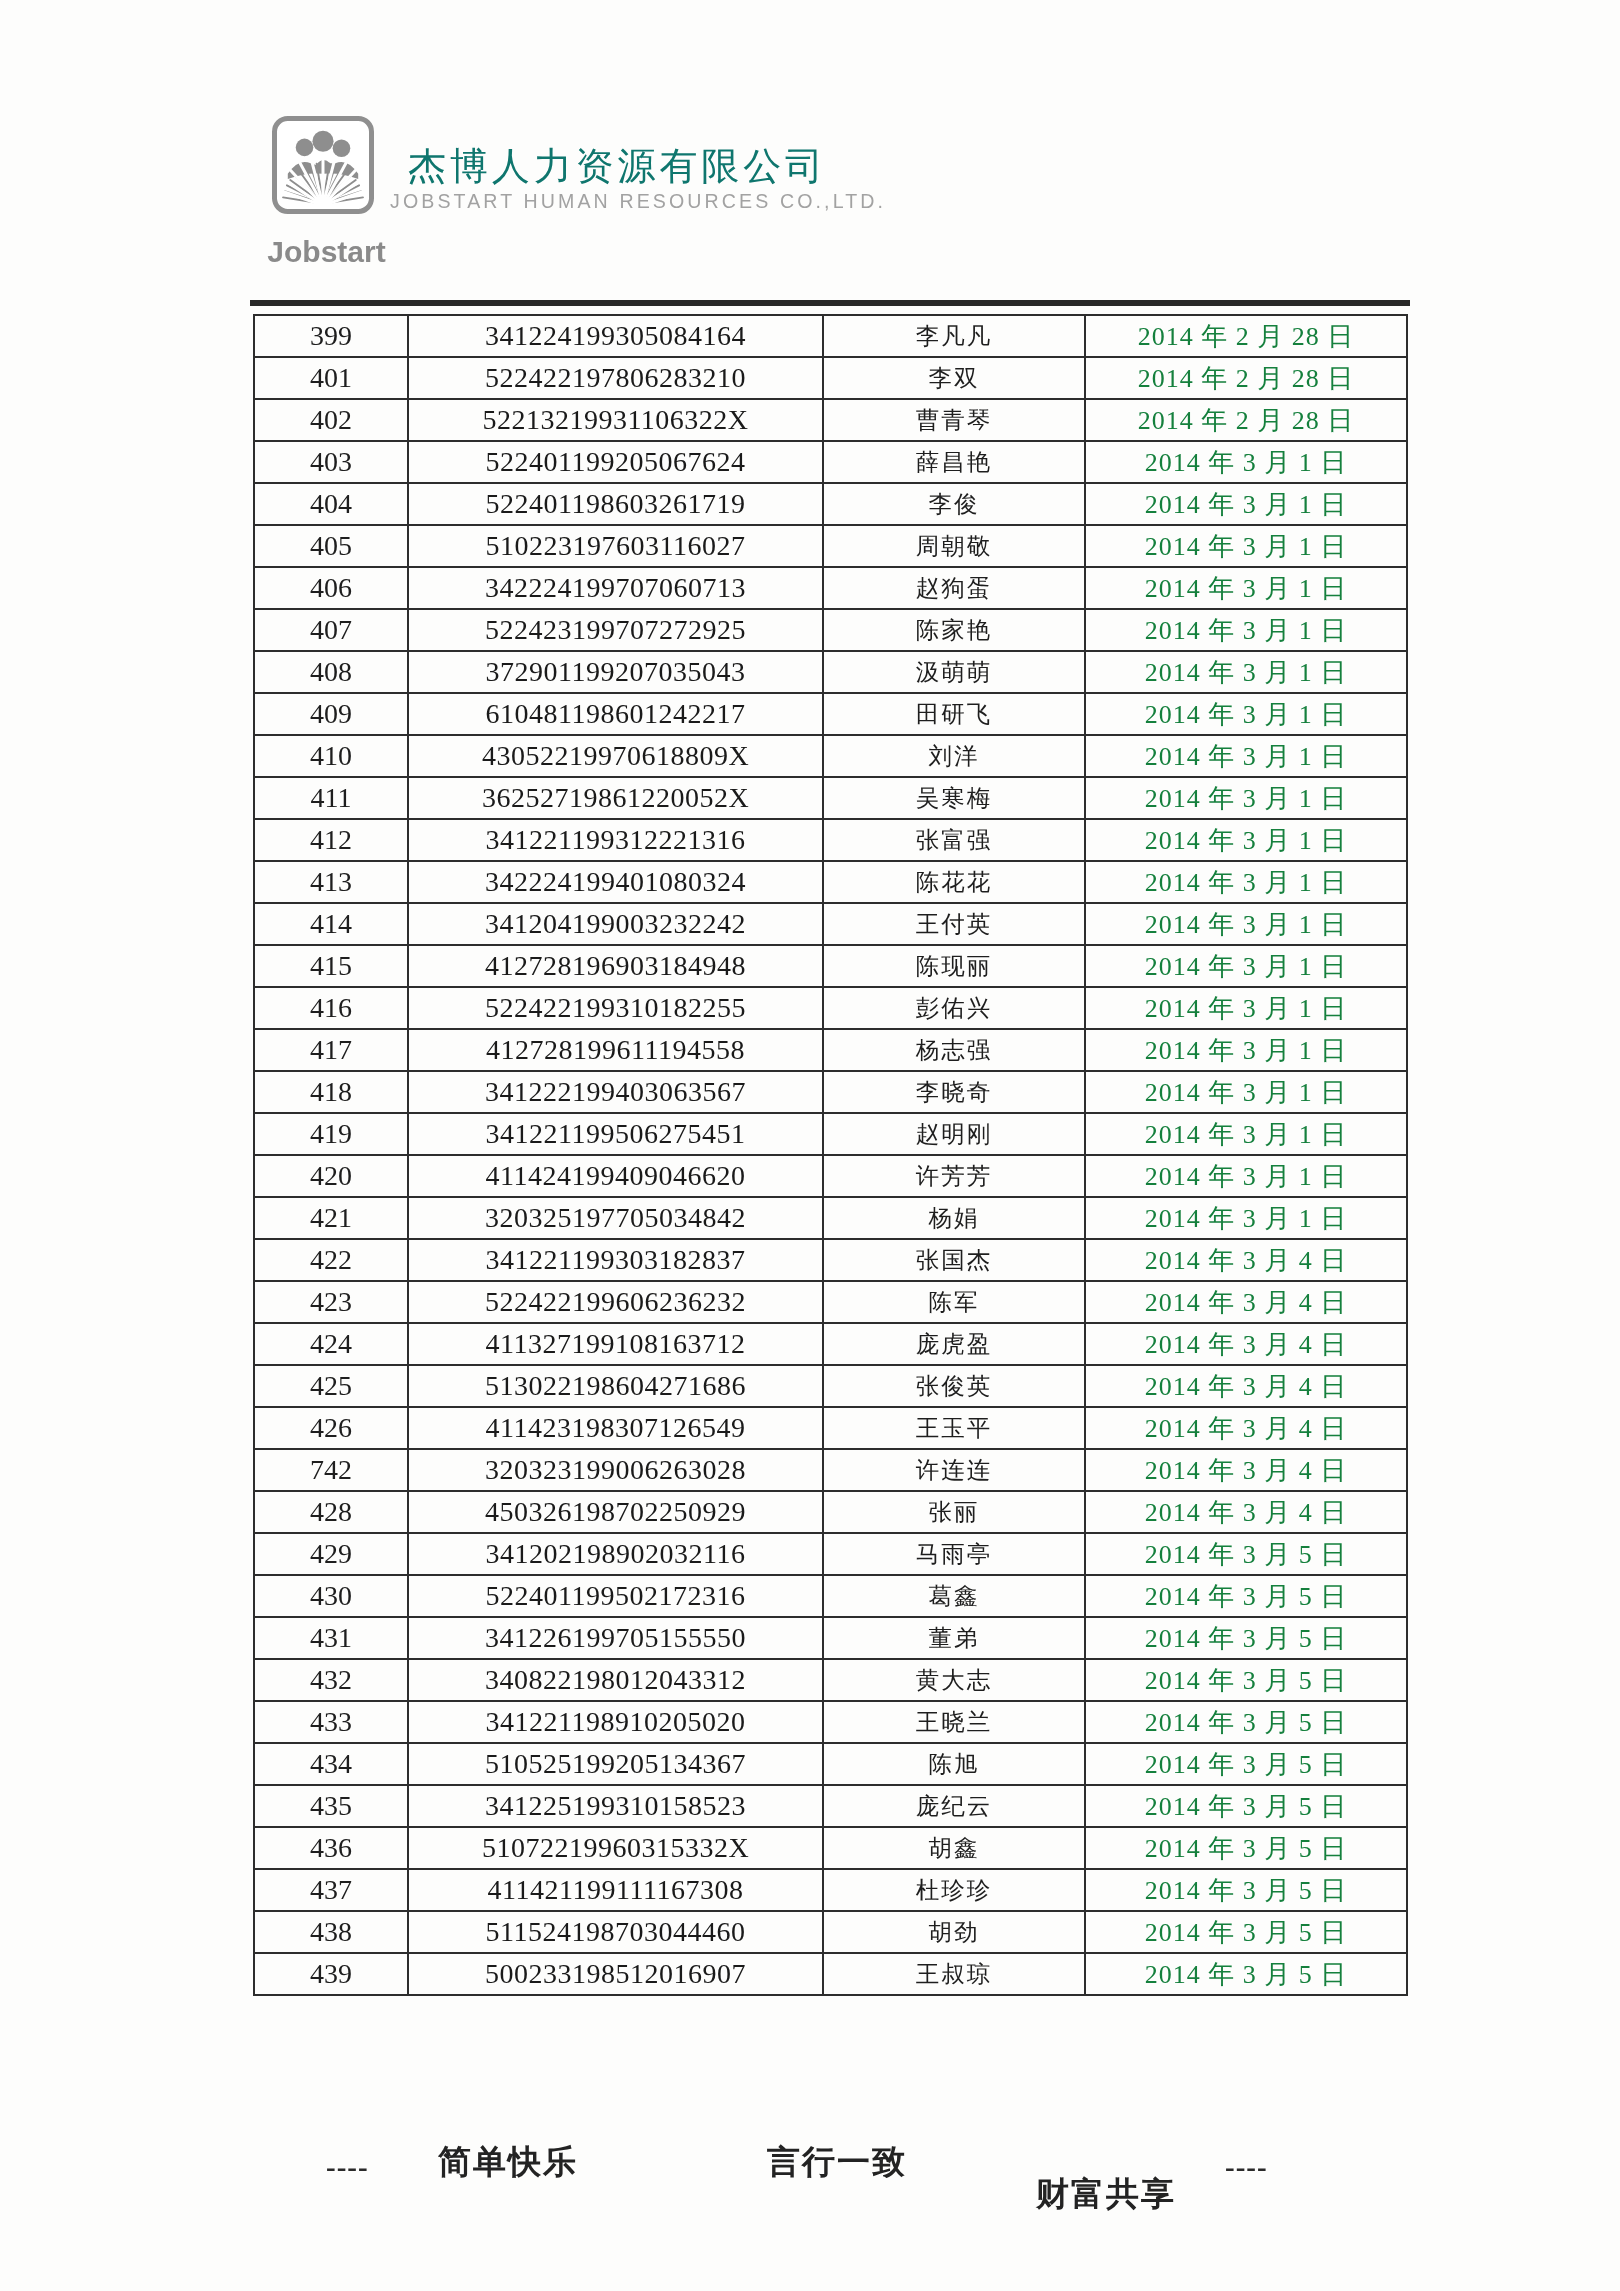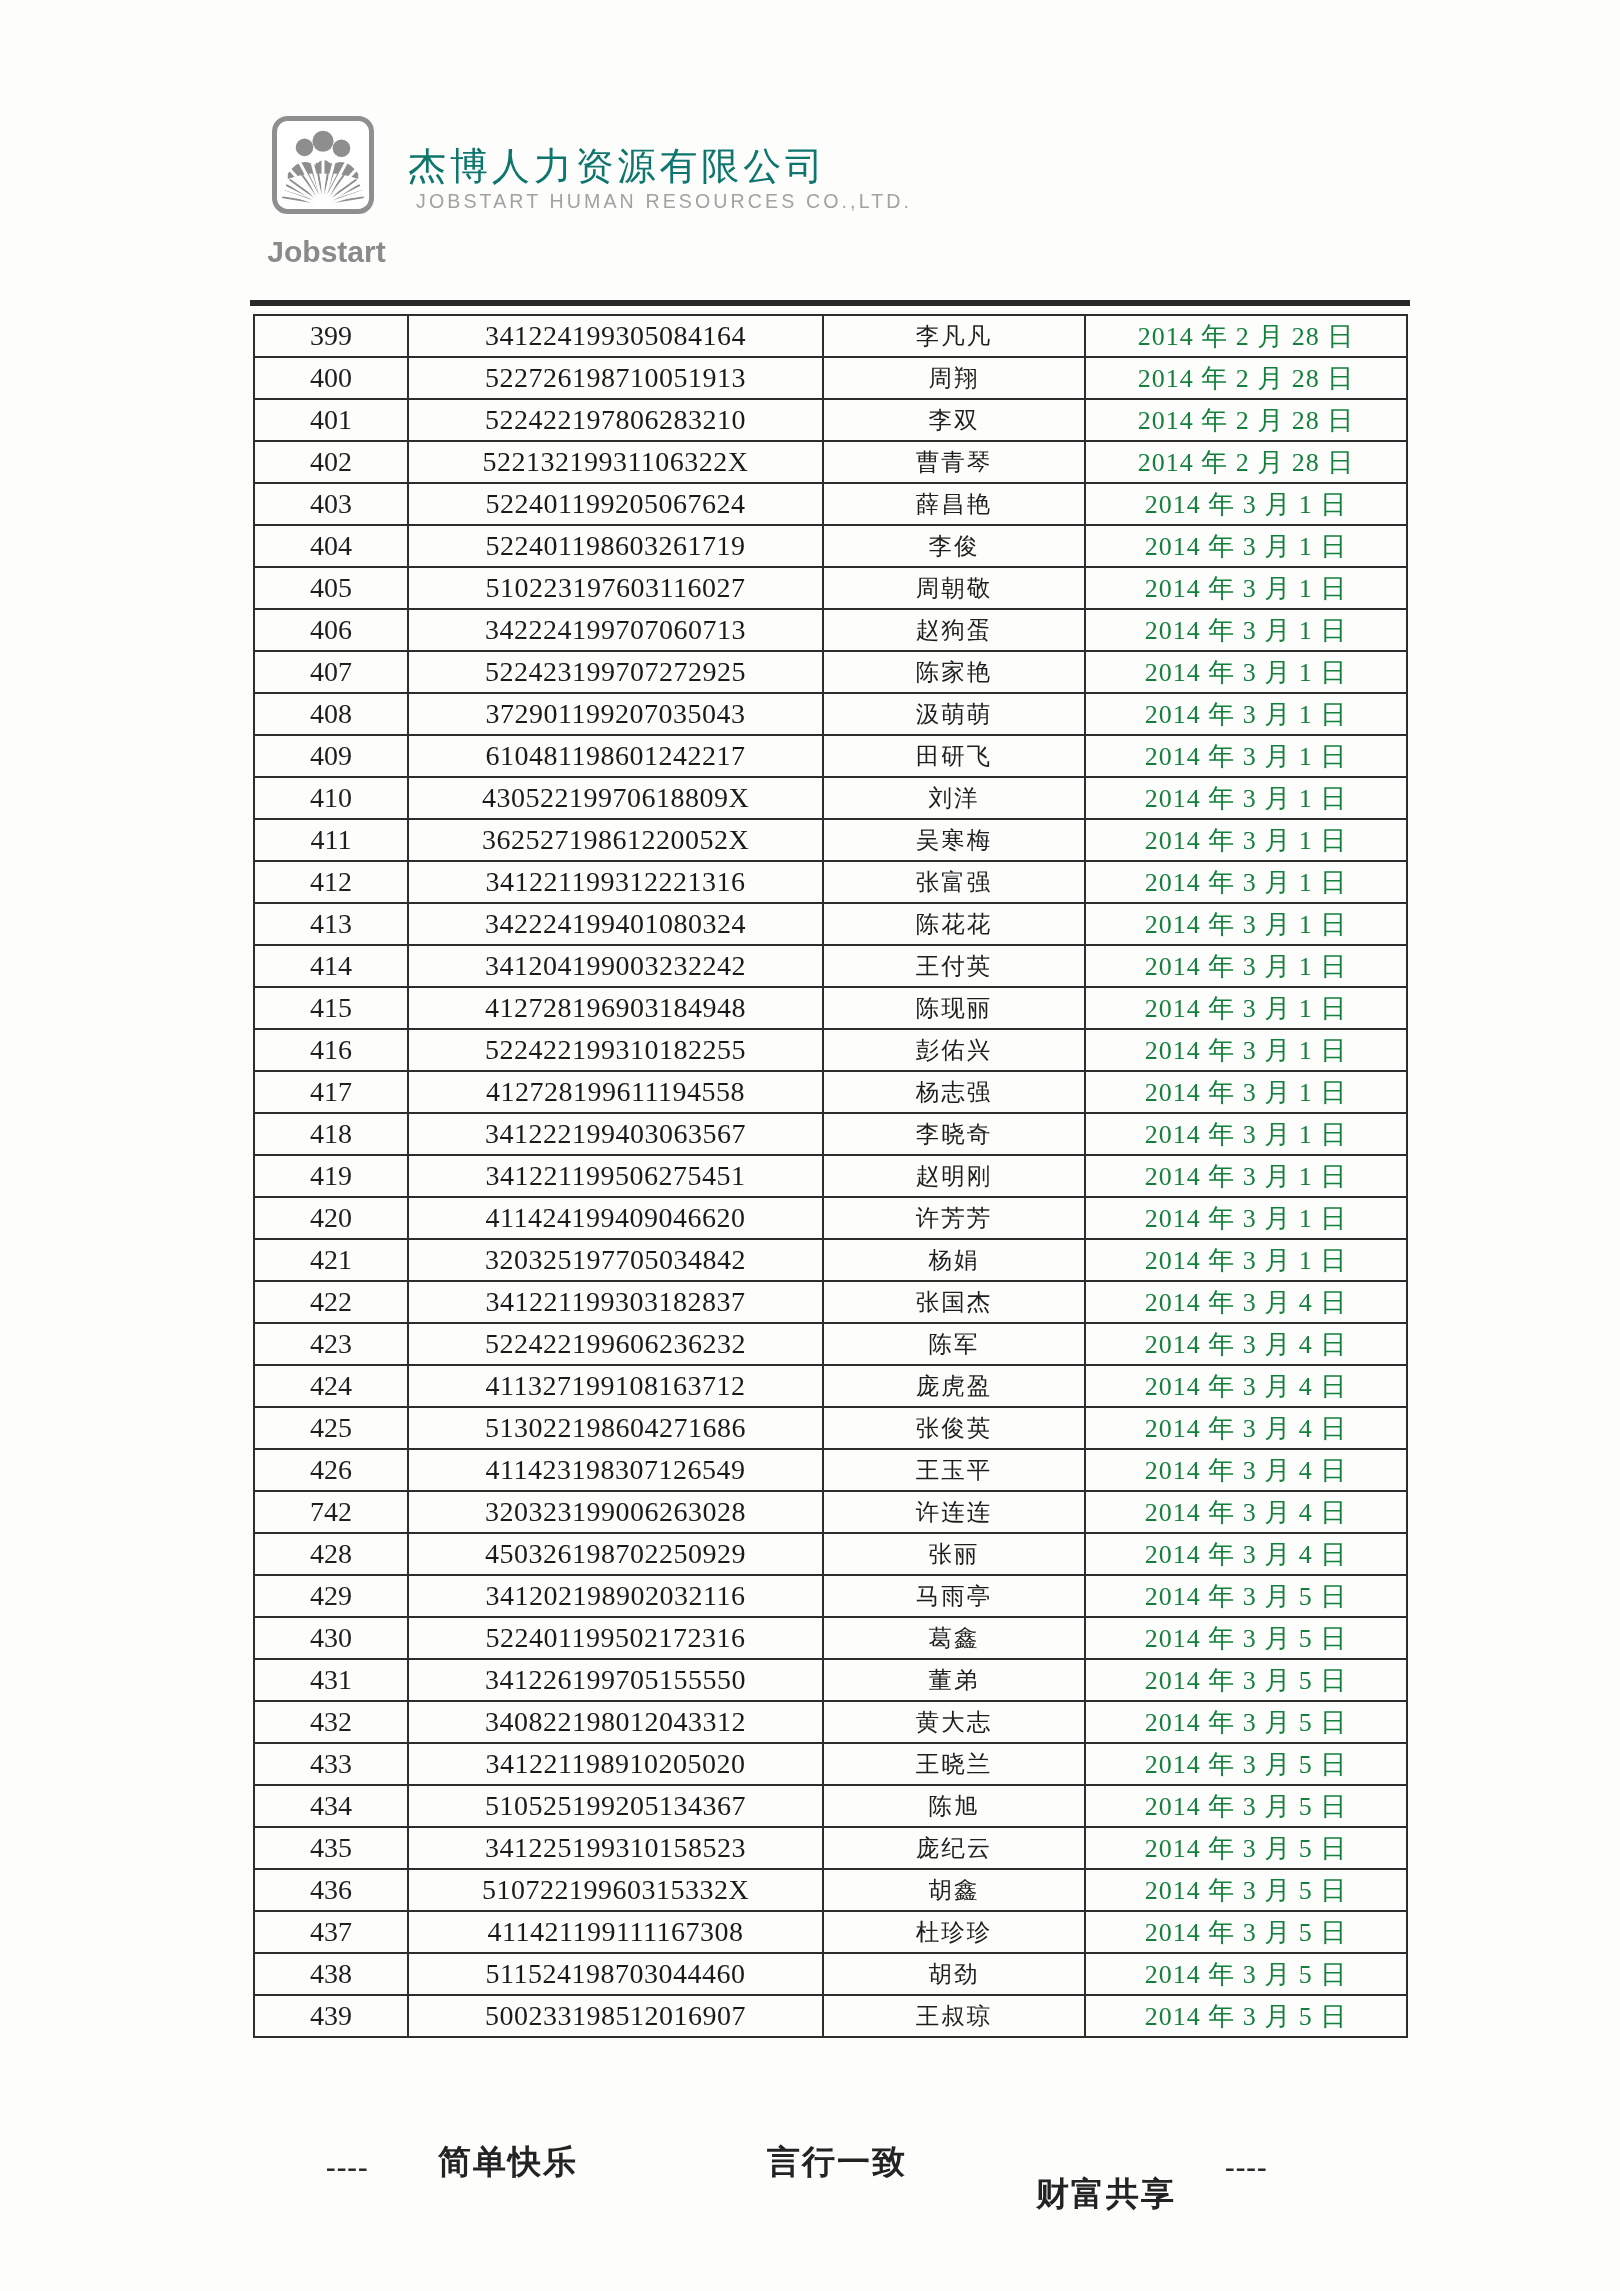--- a/index.html
+++ b/index.html
@@ -21,21 +21,21 @@
   .logo-wordmark {
     position:absolute; left:243px; top:210px; width:167px; text-align:center;
     font-family:"Liberation Sans","DejaVu Sans",sans-serif;
     font-weight:bold; font-size:30px; color:#8a8a8a;margin-top:25px;
   }
   .company-cn {
     position:absolute; left:408px; top:141px;
     font-size:38px; color:#0f766e; letter-spacing:3.9px; white-space:nowrap;
   }
   .company-en {
-    position:absolute; left:416px; top:190px;
+    position:absolute; left:390px; top:190px;
     font-family:"Liberation Sans","DejaVu Sans",sans-serif;
     font-size:19.6px; color:#a2a2a2; letter-spacing:3.1px; white-space:nowrap;
   }
   .rule {
     position:absolute; left:250px; top:300px; width:1160px; height:5.9px;
     background:#282828;
   }
 
   
   table.roster {
@@ -127,26 +127,20 @@
         <col style="width:322px">
     </colgroup>
     <tbody>
         <tr>
       <td class="c-no">399</td>
       <td class="c-id">341224199305084164</td>
       <td class="c-name">李凡凡</td>
       <td class="c-date">2014 年 2 月 28 日</td>
     </tr>
         <tr>
-      <td class="c-no">400</td>
-      <td class="c-id">522726198710051913</td>
-      <td class="c-name">周翔</td>
-      <td class="c-date">2014 年 2 月 28 日</td>
-    </tr>
-        <tr>
       <td class="c-no">401</td>
       <td class="c-id">522422197806283210</td>
       <td class="c-name">李双</td>
       <td class="c-date">2014 年 2 月 28 日</td>
     </tr>
         <tr>
       <td class="c-no">402</td>
       <td class="c-id">52213219931106322X</td>
       <td class="c-name">曹青琴</td>
       <td class="c-date">2014 年 2 月 28 日</td>

